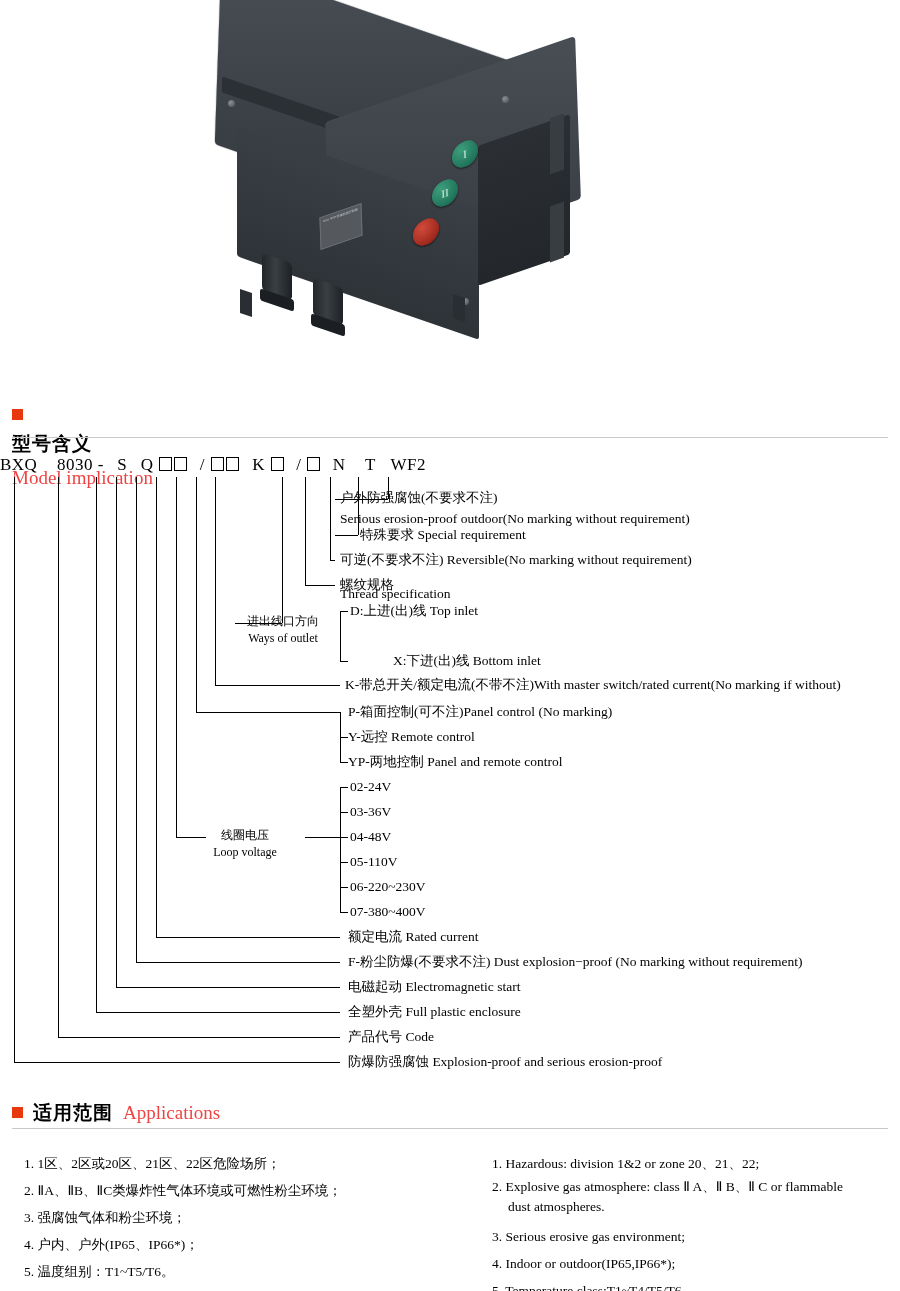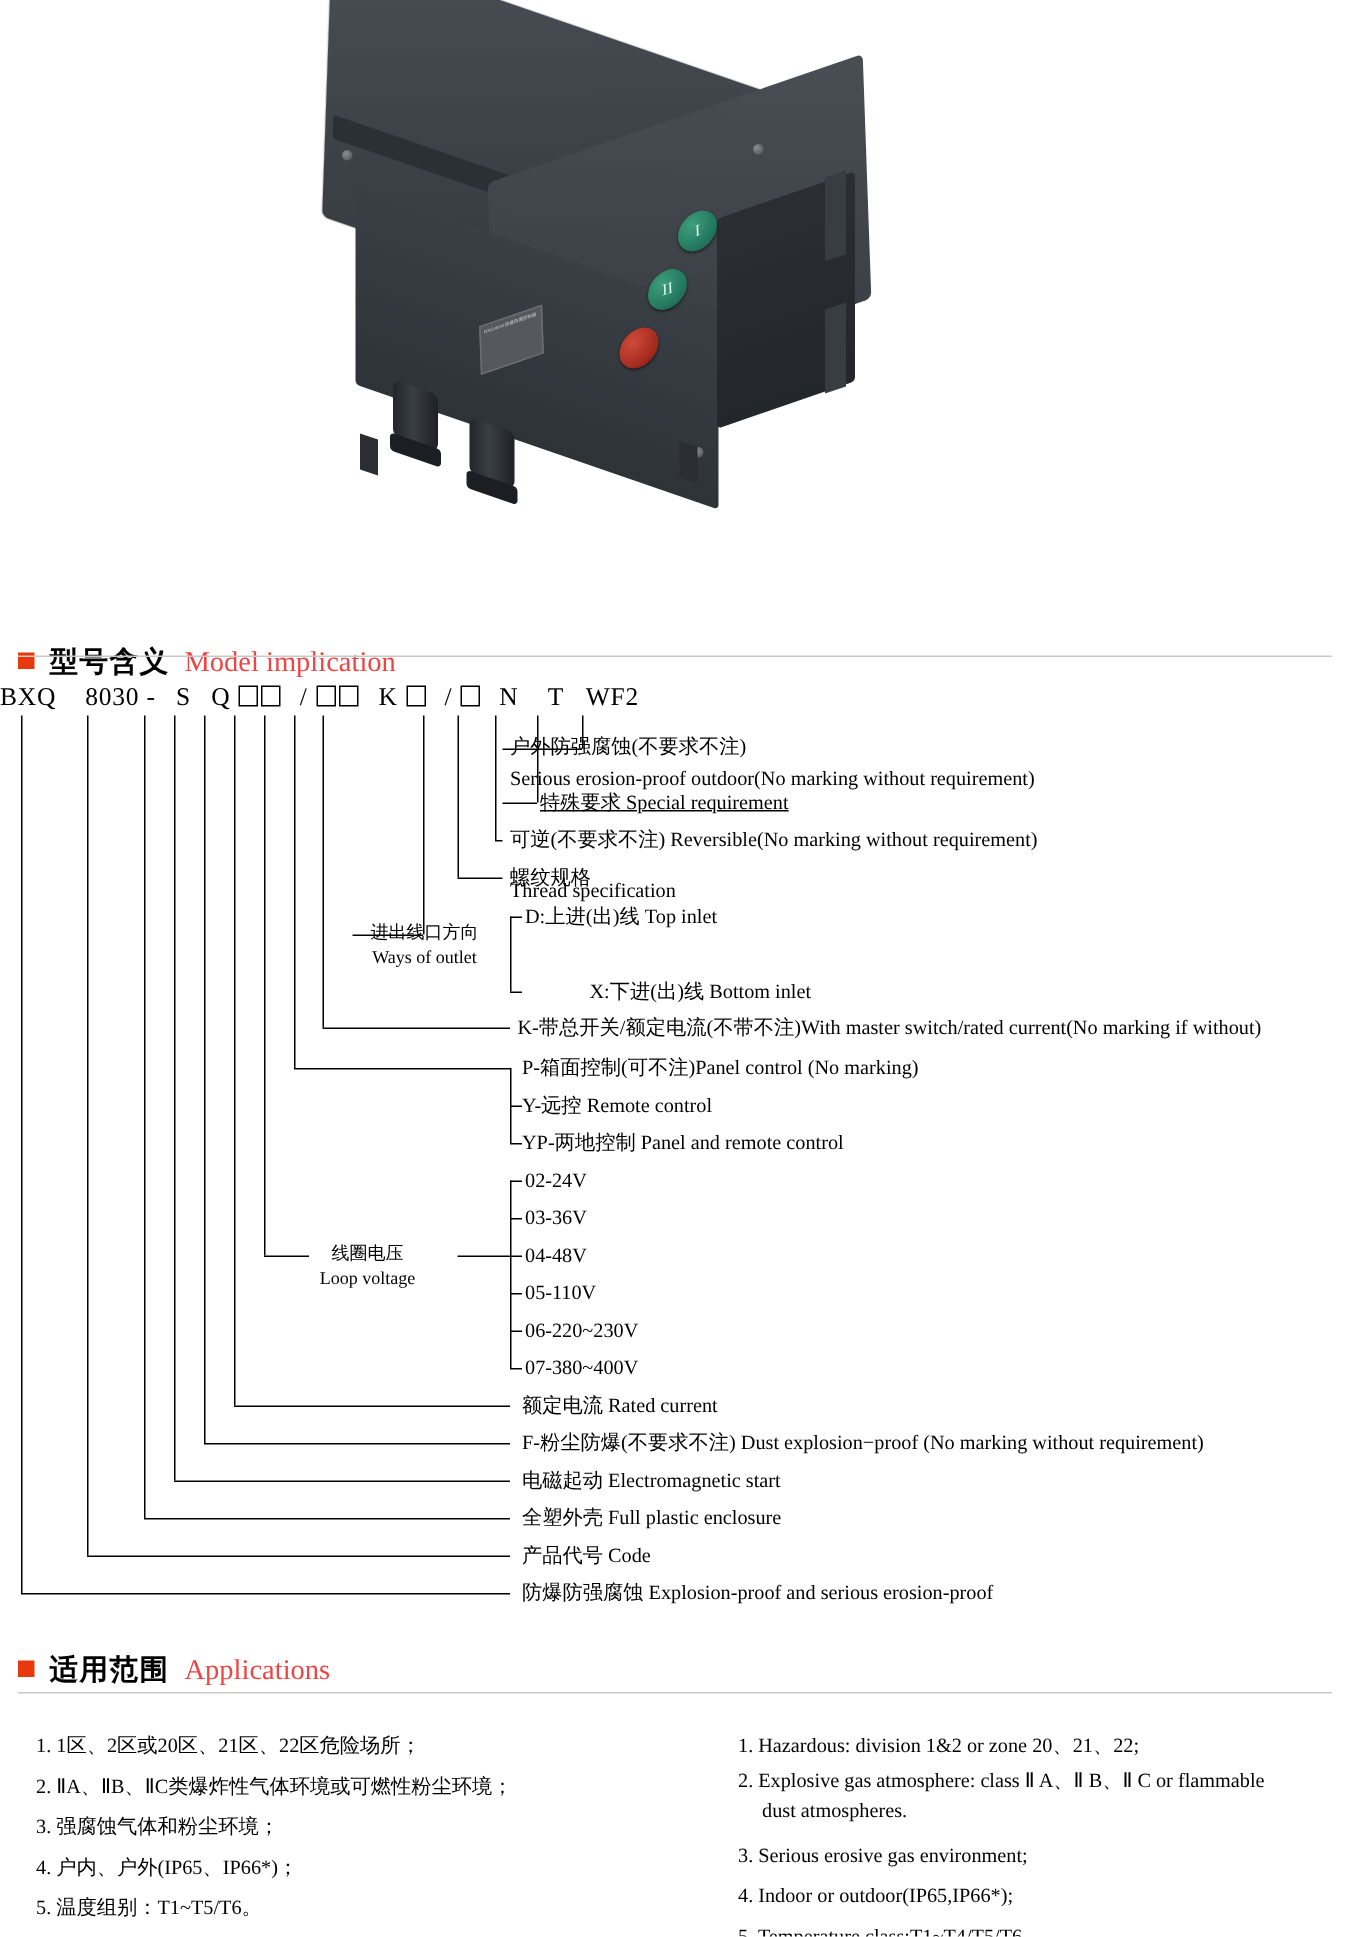--- a/index.html
+++ b/index.html
@@ -265,21 +265,21 @@
     <div class="gland g2"></div>
     <div class="gland-nut n2"></div>
 
     <div class="foot f1"></div>
     <div class="foot f2"></div>
     <div class="bracket b1"></div>
     <div class="bracket b2"></div>
   </div>
 </div>
 
-<div class="section-head" style="top:428px;">
+<div class="section-head" style="top:410px;flex-direction:column;">
   <span class="sq"></span>
   <span class="sec-cn">型号含义</span>
   <span class="sec-en">Model implication</span>
 </div>
 <div class="rule" style="top:437px;"></div>
 
 <div id="model-area">
 
   <div class="code-row">
     <span>BXQ</span>
@@ -310,21 +310,21 @@
 
   <div class="lead vline" style="left:388px;top:22px;height:22px;"></div>
   <div class="lead hline" style="left:388px;top:44px;width:-0px;"></div>
   <div class="lead hline" style="left:335px;top:44px;width:53px;"></div>
   <div class="txt" style="left:340px;top:34px;">户外防强腐蚀(不要求不注)</div>
   <div class="txt" style="left:340px;top:55px;">Serious erosion-proof outdoor(No marking without requirement)</div>
 
   <div class="lead vline" style="left:358px;top:22px;height:58px;"></div>
   <div class="lead hline" style="left:358px;top:80px;width:-0px;"></div>
   <div class="lead hline" style="left:335px;top:80px;width:23px;"></div>
-  <div class="txt" style="left:360px;top:71px;text-decoration:underline;">特殊要求  Special requirement</div>
+  <div class="txt" style="left:360px;top:71px;">特殊要求  Special requirement</div>
 
   <div class="lead vline" style="left:330px;top:22px;height:83px;"></div>
   <div class="lead hline" style="left:330px;top:105px;width:5px;"></div>
   <div class="txt" style="left:340px;top:96px;">可逆(不要求不注)  Reversible(No marking without requirement)</div>
 
   <div class="lead vline" style="left:305px;top:22px;height:108px;"></div>
   <div class="lead hline" style="left:305px;top:130px;width:30px;"></div>
   <div class="txt" style="left:340px;top:121px;">螺纹规格</div>
   <div class="txt" style="left:340px;top:130px;">Thread specification</div>
 

